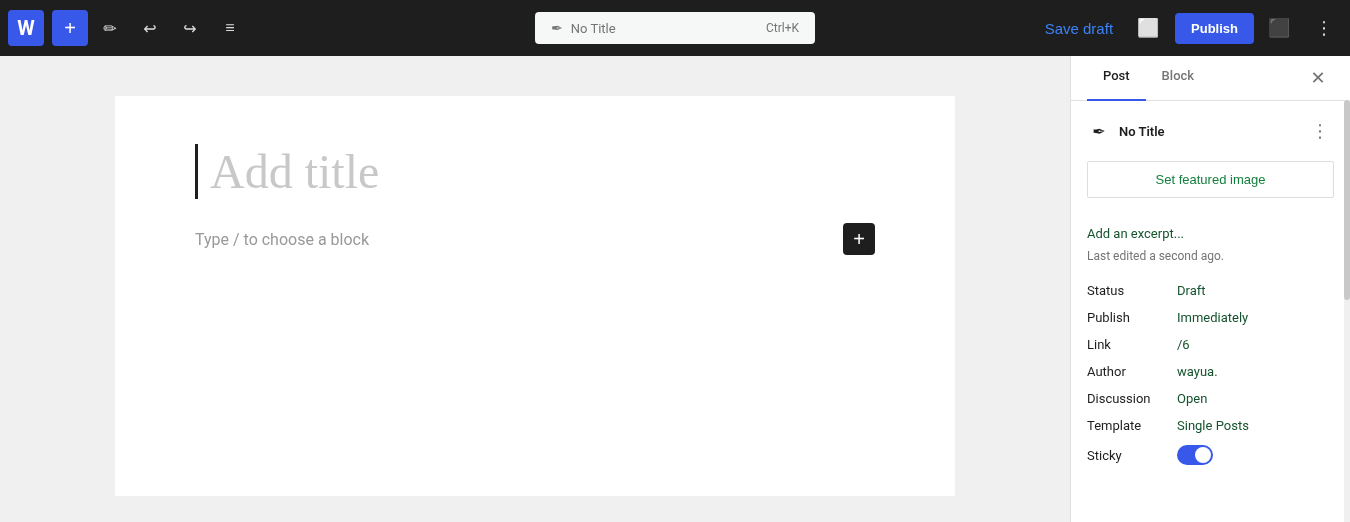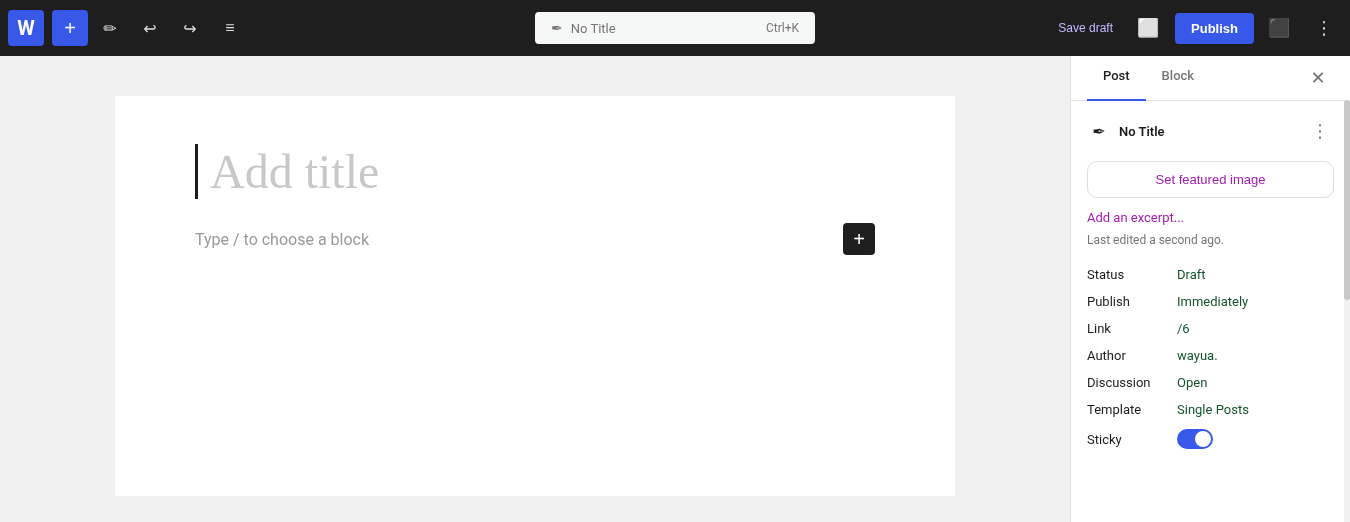--- a/index.html
+++ b/index.html
@@ -63,22 +63,22 @@
     .search-shortcut { margin-left: auto; color: #757575; font-size: 12px; }
     .toolbar-right {
       margin-left: auto;
       display: flex;
       align-items: center;
       gap: 8px;
     }
     .save-draft-btn {
       background: transparent;
       border: none;
-      color: #c4b5fd;
-      font-size: 12px;
+      color: #3b82f6;
+      font-size: 15px;
       cursor: pointer;
       padding: 6px 10px;
     }
     .preview-btn {
       width: 36px; height: 36px;
       background: transparent;
       border: none;
       color: #ddd;
       font-size: 18px;
       cursor: pointer;
@@ -243,33 +243,33 @@
       font-size: 18px;
       width: 28px; height: 28px;
       display: flex; align-items: center; justify-content: center;
     }
 
     
     .set-featured-btn {
       width: 100%;
       background: white;
       border: 1px solid #ddd;
-      border-radius: 10px;
+      border-radius: 2px;
       padding: 10px 16px;
       font-size: 13px;
-      color: #a21caf;
+      color: #15803d;
       cursor: pointer;
       text-align: center;
-      margin-bottom: 12px;
+      margin-bottom: 28px;
     }
 
     
     .add-excerpt-link {
       display: block;
-      color: #a21caf;
+      color: #14532d;
       font-size: 13px;
       text-decoration: none;
       margin-bottom: 8px;
       cursor: pointer;
     }
 
     .last-edited {
       font-size: 12px;
       color: #757575;
       margin-bottom: 20px;

